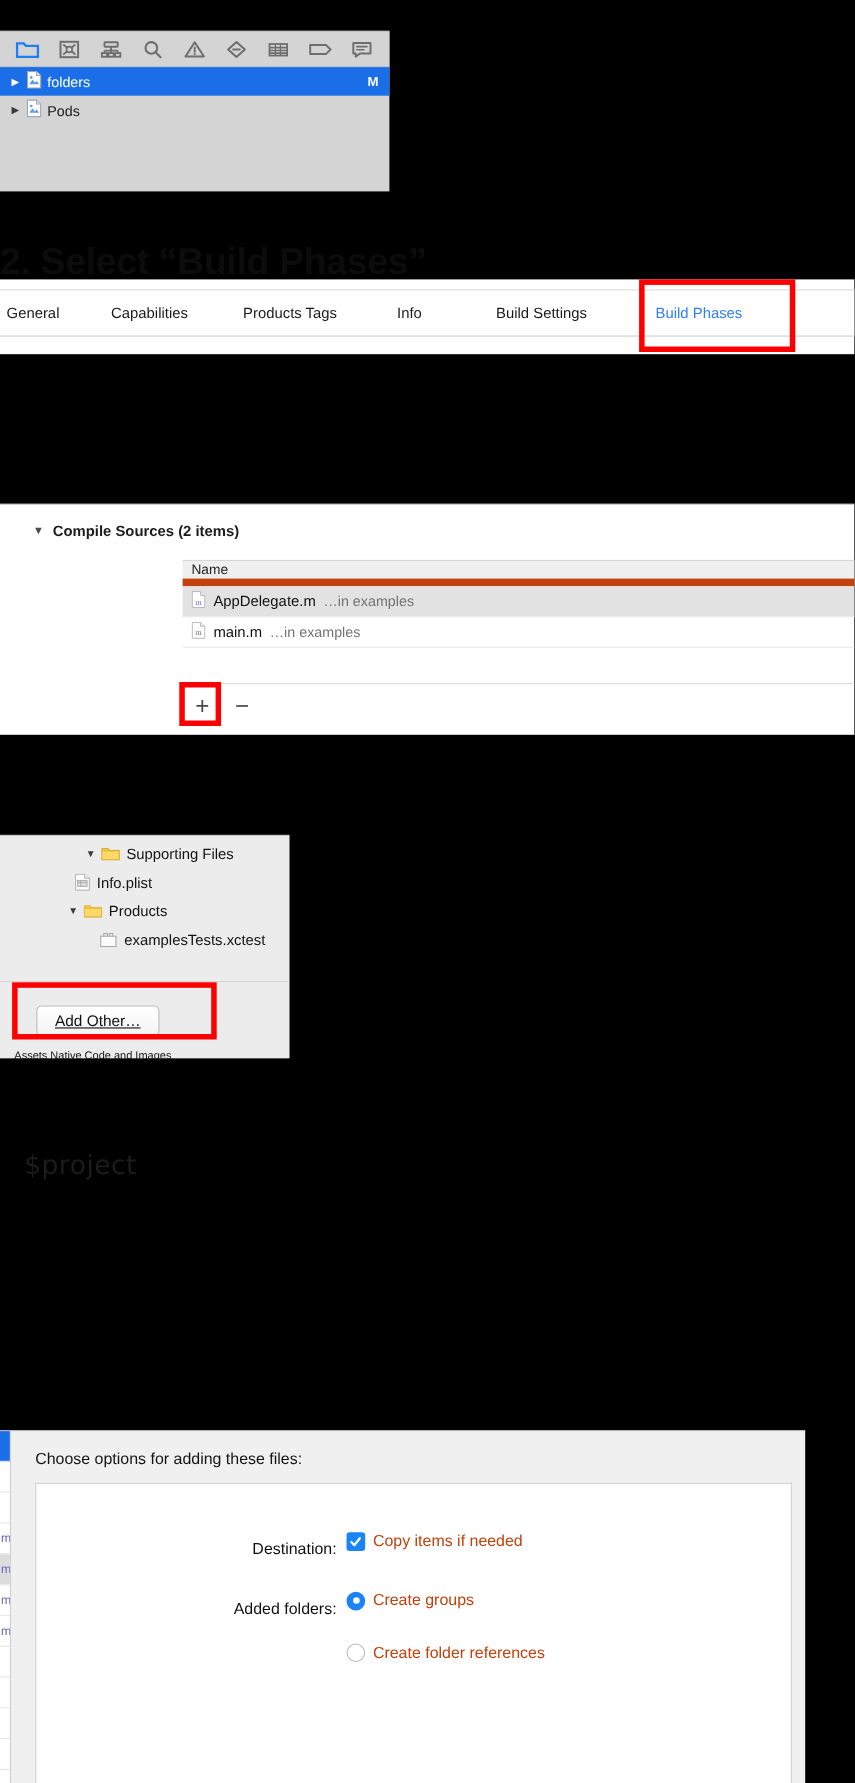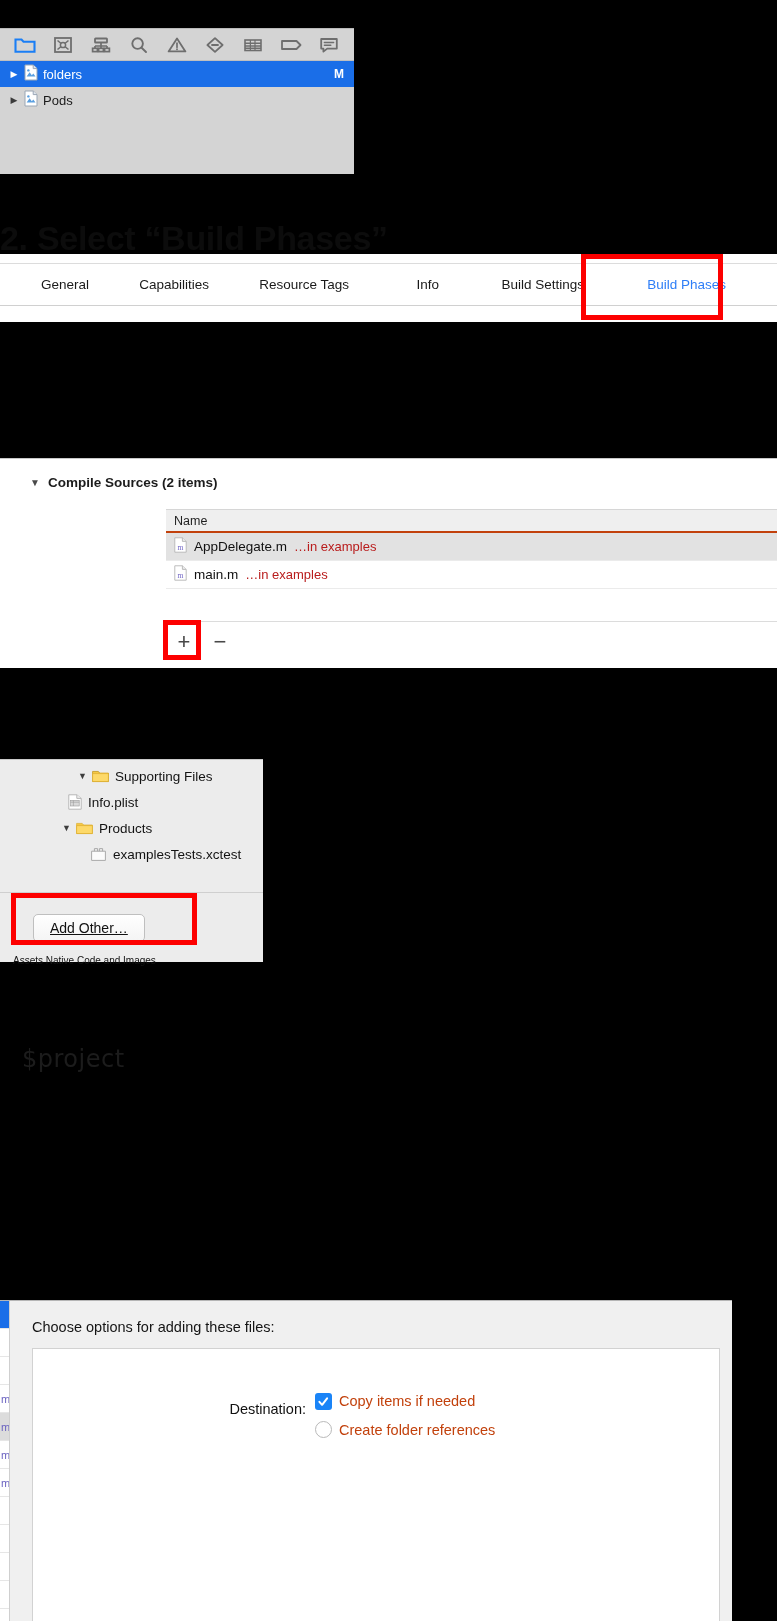--- a/index.html
+++ b/index.html
@@ -93,21 +93,21 @@
     border-top: 1px solid #dcdcdc;
     border-bottom: 1px solid #d0d0d0;
     display: flex;
     align-items: center;
   }
   .tab {
     font-size: 13.5px;
     color: #1a1a1a;
     padding: 0 6px;
     white-space: nowrap;
-    text-align: right;
+    text-align: left;
   }
   .tab.active { color: #2e7ef7; }
   .tab-highlight {
     position: absolute;
     left: 581px; top: 254px;
     width: 142px; height: 66px;
     border: 5px solid #fd0000;
     pointer-events: none;
   }
 
@@ -135,39 +135,39 @@
   }
   .file-table {
     position: absolute;
     left: 166px; top: 50px;
     right: 0;
   }
   .ft-head {
     height: 24px;
     background: #efefef;
     border-top: 1px solid #d6d6d6;
-    border-bottom: 2px solid #c2410c;
+    border-bottom: 7px solid #c2410c;
     display: flex;
     align-items: center;
     padding-left: 8px;
     font-size: 12.5px;
     color: #1f1f1f;
   }
   .ft-row {
     height: 28px;
     display: flex;
     align-items: center;
     padding-left: 8px;
     font-size: 13.5px;
     color: #111;
     border-bottom: 1px solid #ebebeb;
   }
   .ft-row.alt { background: #e2e2e2; }
   .ft-row .m-icon { margin-right: 7px; }
-  .ft-row .suffix { color: #b91c1c; margin-left: 7px; font-size: 13px; }
+  .ft-row .suffix { color: #737373; margin-left: 7px; font-size: 13px; }
   .addremove {
     position: absolute;
     left: 166px; top: 162px;
     right: 0;
     height: 40px;
     border-top: 1px solid #dcdcdc;
     display: flex;
     align-items: center;
     padding-left: 8px;
     gap: 16px;
@@ -452,21 +452,21 @@
       <span class="nav-status"></span>
     </div>
   </div>
 
   <div class="step-heading">2. Select “Build Phases”</div>
 
   <div class="tabbar-wrap">
     <div class="tabbar">
       <div class="tab" style="width:95px">General</div>
       <div class="tab" style="width:120px">Capabilities</div>
-      <div class="tab" style="width:140px">Resource Tags</div>
+      <div class="tab" style="width:140px">Products Tags</div>
       <div class="tab" style="width:90px">Info</div>
       <div class="tab" style="width:145px">Build Settings</div>
       <div class="tab active" style="width:142px">Build Phases</div>
     </div>
   </div>
   <div class="tab-highlight"></div>
 
   <div class="phases">
     <div class="phase-header">
       <span class="twisty-dn">▼</span>
@@ -591,22 +591,27 @@
       <div class="opt-row" style="margin-top:36px">
         <span class="opt-label">Destination:</span>
         <span class="checkbox">
           <svg width="13" height="13" viewBox="0 0 13 13">
             <path d="M2.4 6.8l2.7 3 5-6.4" fill="none" stroke="#ffffff" stroke-width="2" stroke-linecap="round" stroke-linejoin="round"></path>
           </svg>
         </span>
         <span class="opt-text">Copy items if needed</span>
       </div>
 
-
-      <div class="opt-row" style="margin-top:4px">
+      <div class="opt-row" style="margin-top:22px">
+        <span class="opt-label">Added folders:</span>
+        <span class="radio on"></span>
+        <span class="opt-text">Create groups</span>
+      </div>
+
+      <div class="opt-row" style="margin-top:23px">
         <span class="opt-label"></span>
         <span class="radio off"></span>
         <span class="opt-text">Create folder references</span>
       </div>
 
     </div>
   </div>
 
 </div>
 

